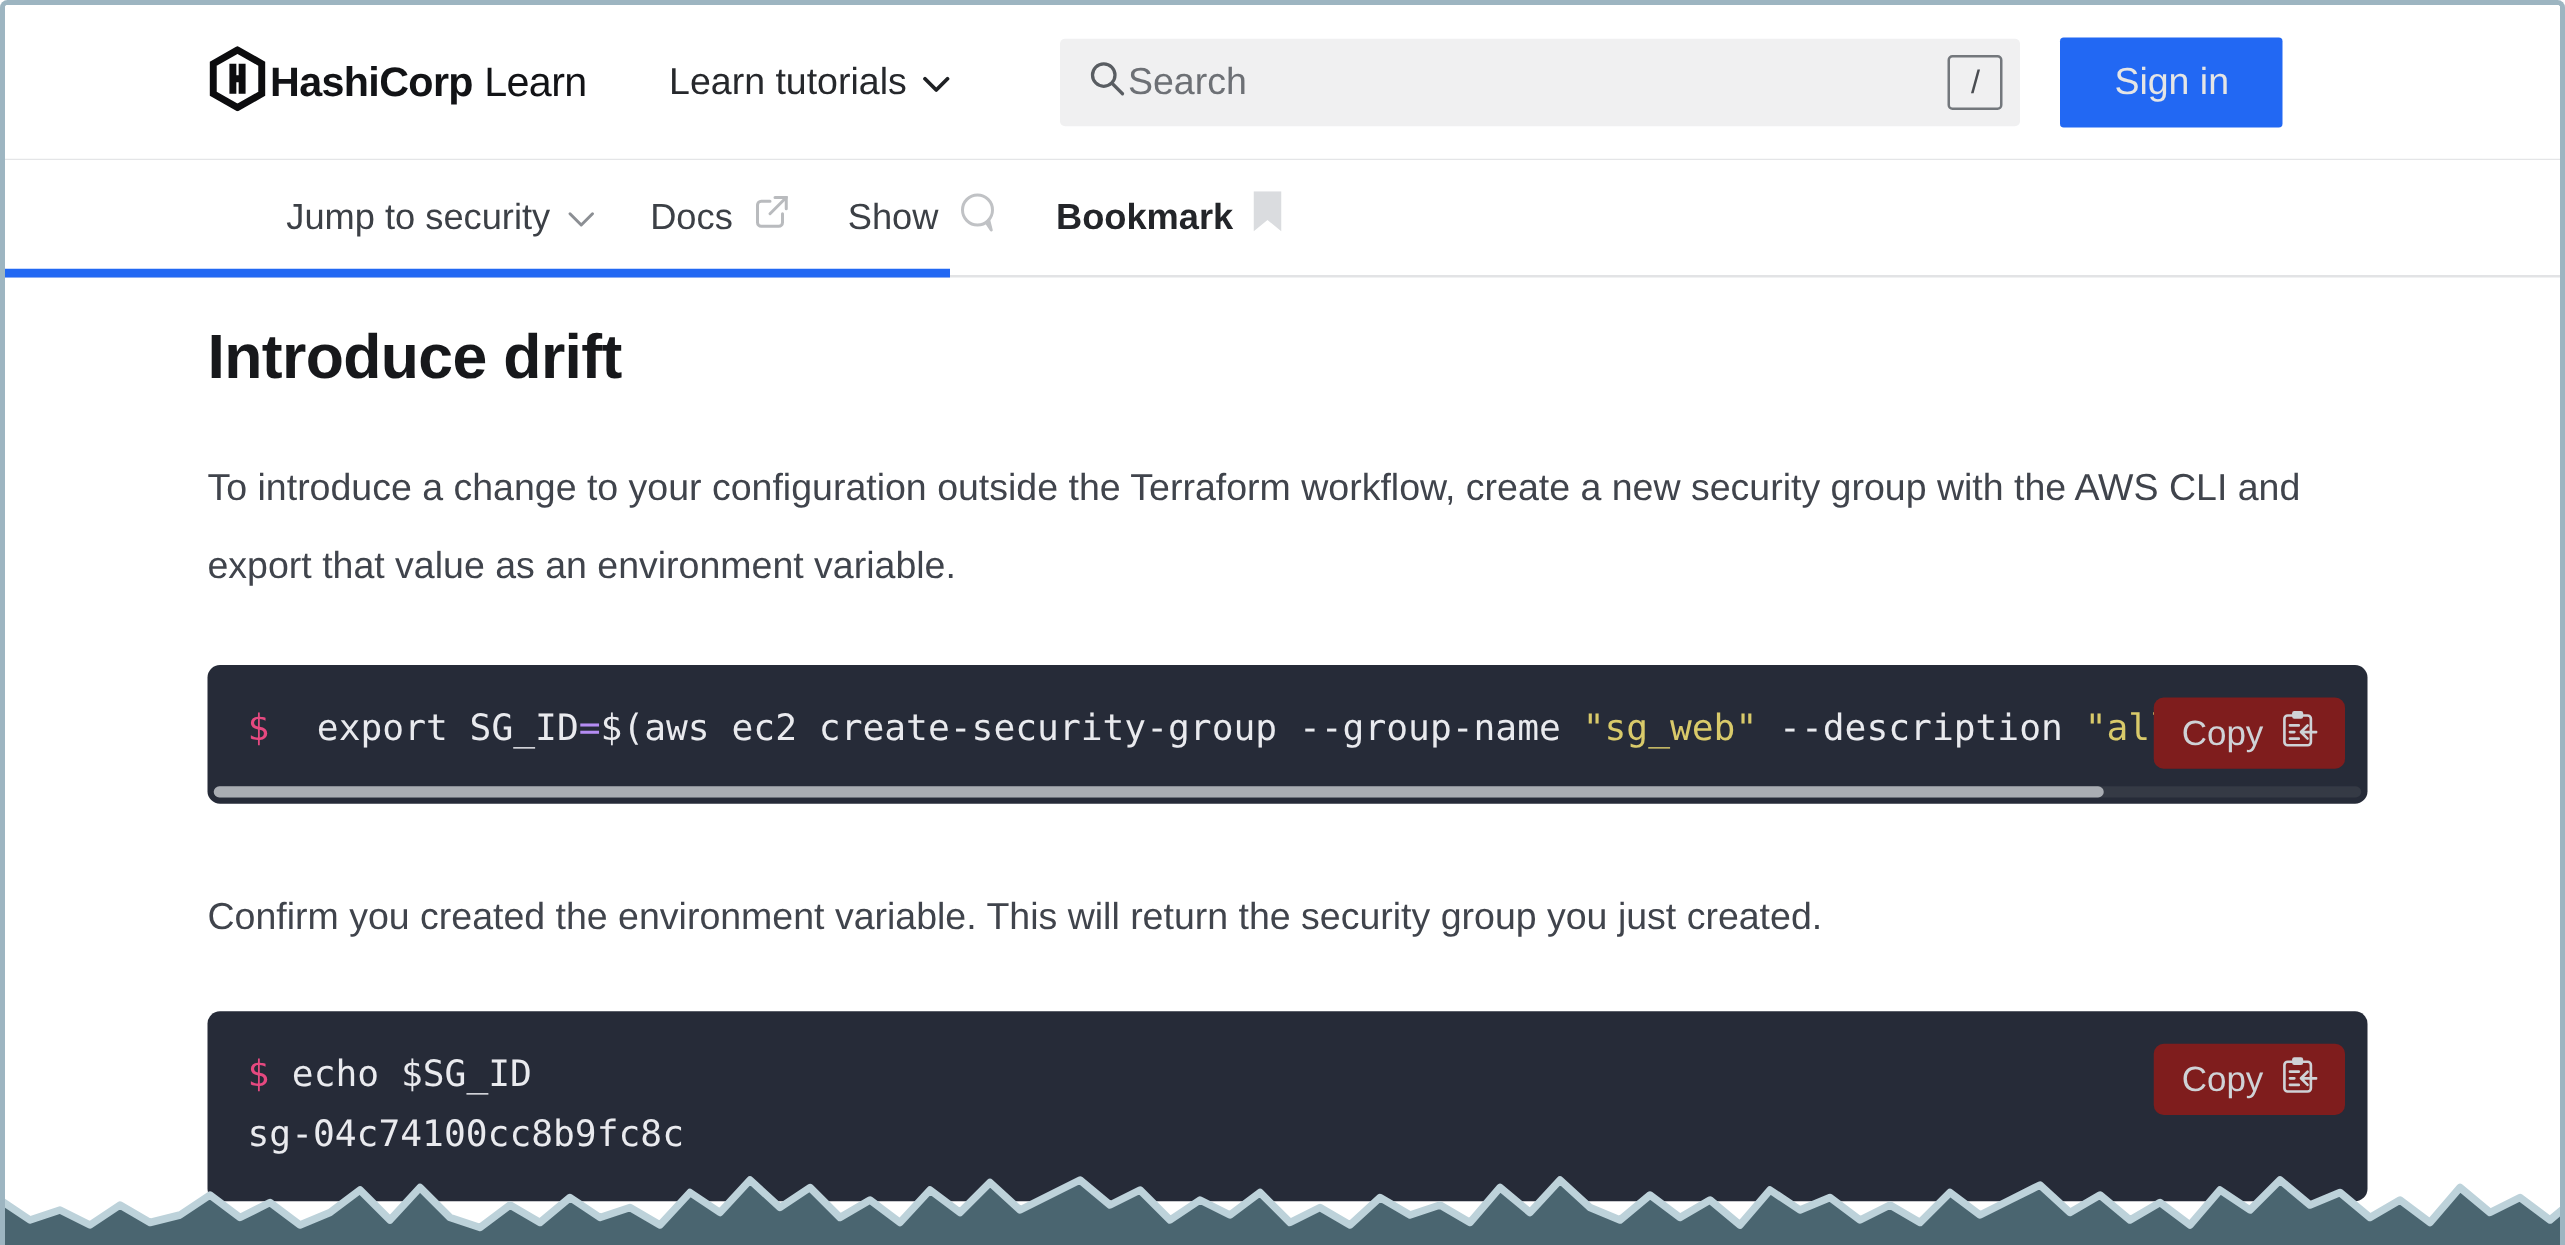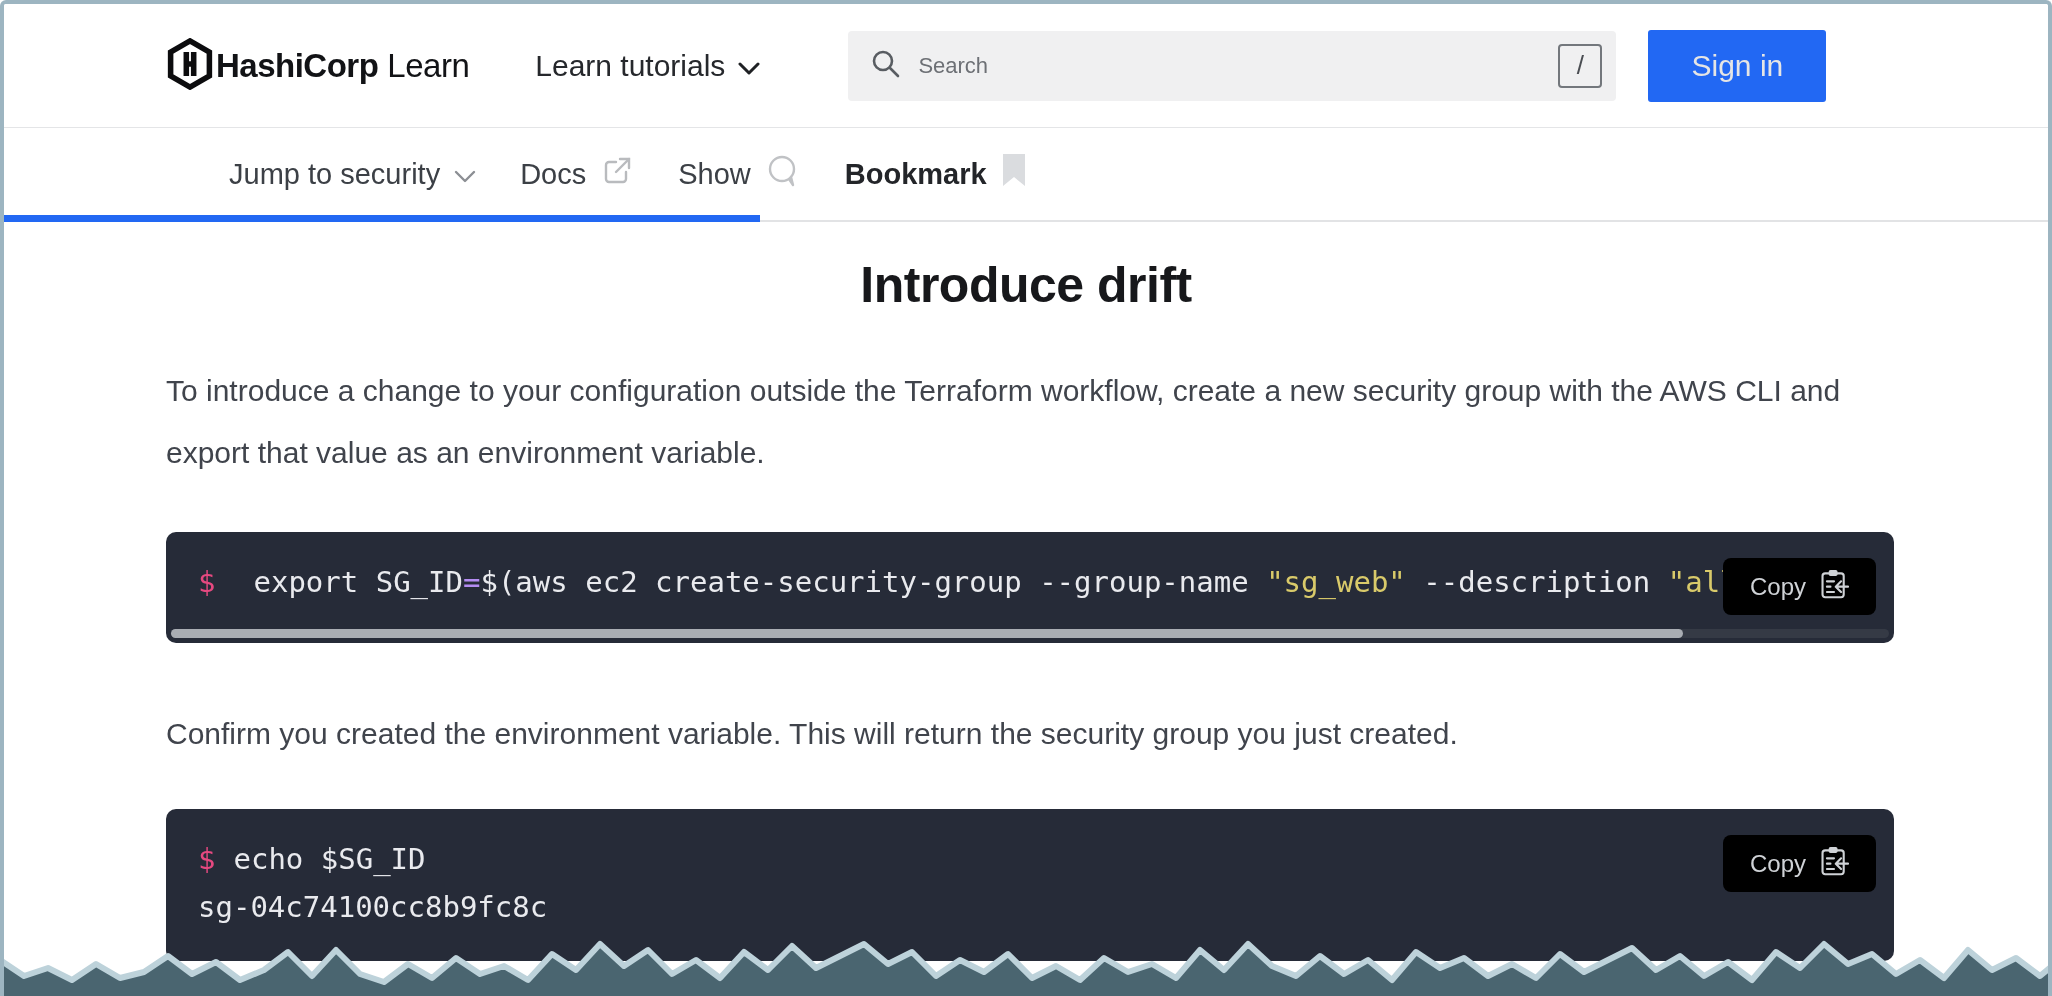--- a/index.html
+++ b/index.html
@@ -12,57 +12,57 @@
 
   
   .header { height:123px; display:flex; align-items:center; padding:0 162px; background:#fff; }
   .brand { display:flex; align-items:center; gap:2px; cursor:pointer; }
   .brand-text { font-size:33px; color:#121316; letter-spacing:-0.5px; white-space:nowrap; }
   .brand-text b { font-weight:700; }
   .brand-text span.light { font-weight:400; margin-left:9px; }
   .browse { display:flex; align-items:center; gap:13px; margin-left:66px; font-size:30px; color:#26282c; cursor:pointer; white-space:nowrap; }
   .search { margin-left:88px; width:768px; height:70px; background:#f0f0f1; border-radius:4px;
             display:flex; align-items:center; padding:0 14px 0 22px; }
-  .search input { flex:1; border:none; outline:none; background:transparent; font-size:22px; color:#15803d;
-                  font-family:"Liberation Sans", sans-serif; margin-left:16px; }
+  .search input { flex:1; border:none; outline:none; background:transparent; font-size:30px; color:#15803d;
+                  font-family:"Liberation Sans", sans-serif; }
   .search input::placeholder { color:#6d7075; }
   .slash-key { width:44px; height:44px; border:2px solid #73777c; border-radius:4px; color:#4a4d52;
                font-size:26px; display:flex; align-items:center; justify-content:center; background:#f0f0f1; }
   .signin { margin-left:32px; width:178px; height:72px; background:#2268f3; color:#e5e5e5; border:none;
             font-size:30px; font-family:"Liberation Sans", sans-serif; border-radius:3px; cursor:pointer; }
 
   .divider { height:1px; background:#e4e5e7; }
 
   
   .subnav { position:relative; height:94px; display:flex; align-items:center; justify-content:space-between;
             padding:0 167px 0 181px; border-bottom:2px solid #e2e3e5; }
   .subnav-left, .subnav-right { display:flex; align-items:center; }
   .subnav-item { display:flex; align-items:center; gap:14px; font-size:29px; color:#3c4046; cursor:pointer; white-space:nowrap; }
   .subnav-right .subnav-item { margin-left:44px; }
   .subnav-item.bookmark { font-weight:700; color:#232529; }
   .progress { position:absolute; left:0; bottom:-2px; height:7px; width:37%; background:#2268f3; }
 
   
   .content { padding:0 162px; }
-  h1.title { margin-top:34px; font-size:50px; font-weight:700; color:#17181b; letter-spacing:-0.5px;text-align:center; }
+  h1.title { margin-top:34px; font-size:50px; font-weight:700; color:#17181b; letter-spacing:-0.5px; }
   p.body { margin-top:46px; max-width:1730px; font-size:30px; line-height:62px; color:#40444c; }
   p.body.single { margin-top:60px; }
 
   .codeblock { position:relative; margin-top:48px; width:1728px; background:#262b38; border-radius:10px;
                font-family:"DejaVu Sans Mono", monospace; font-size:29px; color:#e9eaee; overflow:hidden; }
   .codeblock.one { height:111px; display:flex; align-items:center; padding:0 0 12px 32px; }
   .codeblock.two { height:152px; padding:26px 0 0 32px; line-height:48px;margin-top:44px; }
   .codeline { white-space:nowrap; }
   .prompt { color:#e64980; }
   .sp2 { display:inline-block; width:38px; }
   .sp1 { display:inline-block; width:18px; }
   .tok-op { color:#b48cf2; }
   .tok-str { color:#d9ca6a; }
-  .copy-btn { position:absolute; right:18px; top:26px; width:153px; height:57px; background:#000000;
-              border:none; border-radius:8px; color:#cfd2d6; font-size:24px; font-family:"Liberation Sans", sans-serif;
+  .copy-btn { position:absolute; right:18px; top:26px; width:153px; height:57px; background:#7f1d1d;
+              border:none; border-radius:8px; color:#cfd2d6; font-size:28px; font-family:"Liberation Sans", sans-serif;
               display:flex; align-items:center; justify-content:center; gap:13px; cursor:pointer; z-index:3; }
   .hscroll { position:absolute; left:5px; right:5px; bottom:5px; height:9px; background:#353a45; border-radius:5px; z-index:2; }
   .hscroll .thumb { width:88%; height:100%; background:#a9adb3; border-radius:5px; }
 
   
   .torn { position:absolute; left:-4px; bottom:0; width:2052px; height:66px; z-index:9; pointer-events:none; }
 </style>
 </head>
 <body>
 

